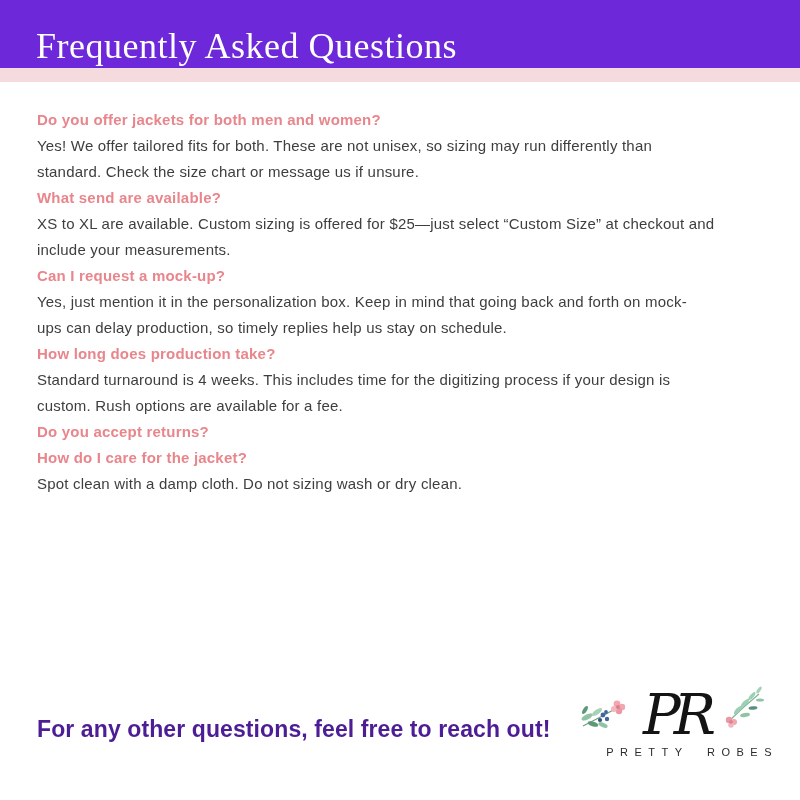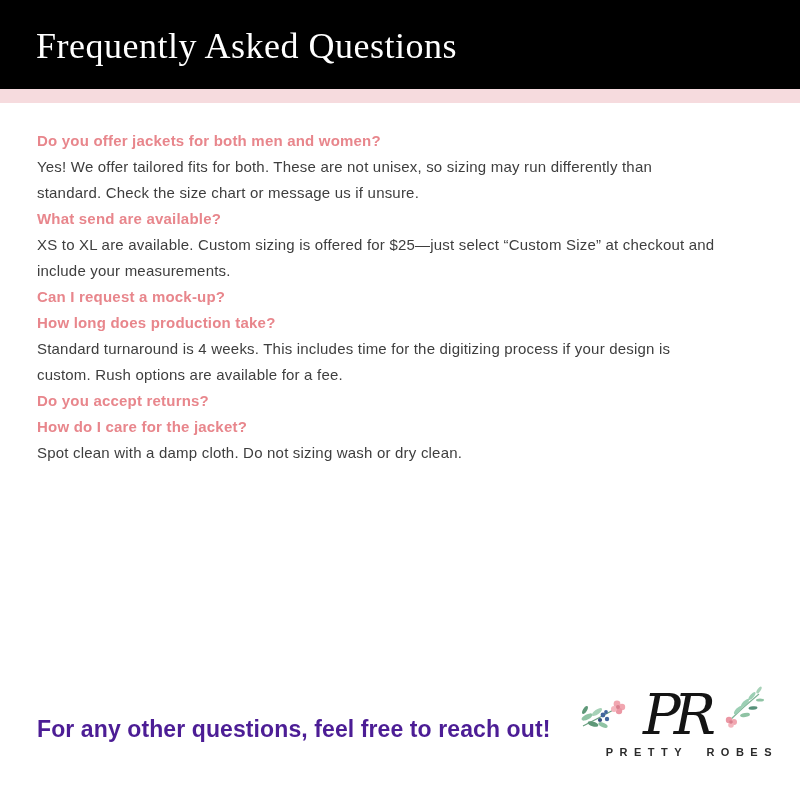--- a/index.html
+++ b/index.html
@@ -6,21 +6,21 @@
   body {
     width: 800px; height: 800px;
     background: #ffffff;
     font-family: "Liberation Sans", sans-serif;
     overflow: hidden;
     position: relative;
   }
   .page { width: 800px; height: 800px; position: relative; background: #ffffff; }
 
   
-  .header { height: 89px; background: #000000; }
+  .header { height: 68px; background: #6d28d9; }
   .header h1 {
     margin: 0;
     padding: 25px 0 0 36px;
     font-family: "Liberation Serif", serif;
     font-weight: 400;
     font-size: 36px;
     letter-spacing: 0.5px;
     color: #ffffff;
   }
   .header-strip { height: 14px; background: #f6dbde; }
@@ -58,21 +58,21 @@
     top: 684px;
     right: 22px;
     width: 205px;
     text-align: right;
   }
   .logo svg { display: block; }
   .brand-name {
     margin-top: 0px;
     padding-left: 7px;
     font-size: 11px;
-    font-weight: 700;
+    font-weight: 400;
     letter-spacing: 6.5px;
     word-spacing: 9px;
     color: #2b2b2b;
     white-space: nowrap;
   }
 </style>
 </head>
 <body>
 
 <div class="page">
@@ -88,20 +88,22 @@
       <div class="a">Yes! We offer tailored fits for both. These are not unisex, so sizing may run differently than
 standard. Check the size chart or message us if unsure.</div>
     </div>
     <div>
       <div class="q">What send are available?</div>
       <div class="a">XS to XL are available. Custom sizing is offered for $25—just select “Custom Size” at checkout and
 include your measurements.</div>
     </div>
     <div>
       <div class="q">Can I request a mock-up?</div>
+      <div class="a">Yes, just mention it in the personalization box. Keep in mind that going back and forth on mock-
+ups can delay production, so timely replies help us stay on schedule.</div>
     </div>
     <div>
       <div class="q">How long does production take?</div>
       <div class="a">Standard turnaround is 4 weeks. This includes time for the digitizing process if your design is
 custom. Rush options are available for a fee.</div>
     </div>
     <div>
       <div class="q">Do you accept returns?</div>
     </div>
     <div>

